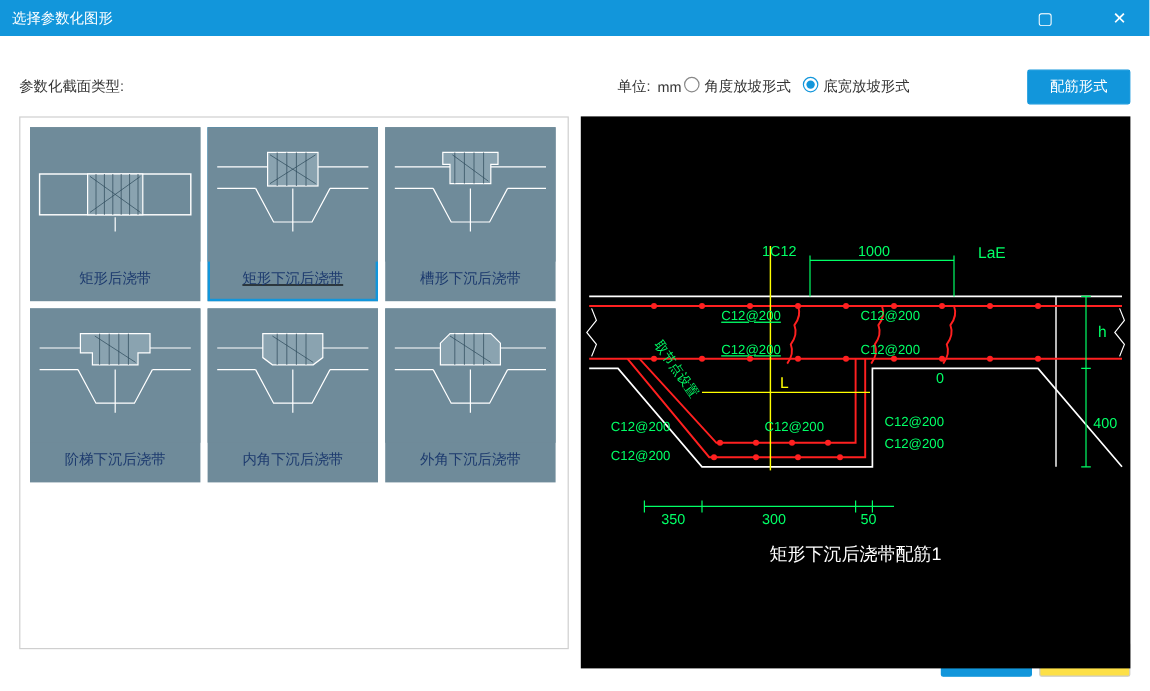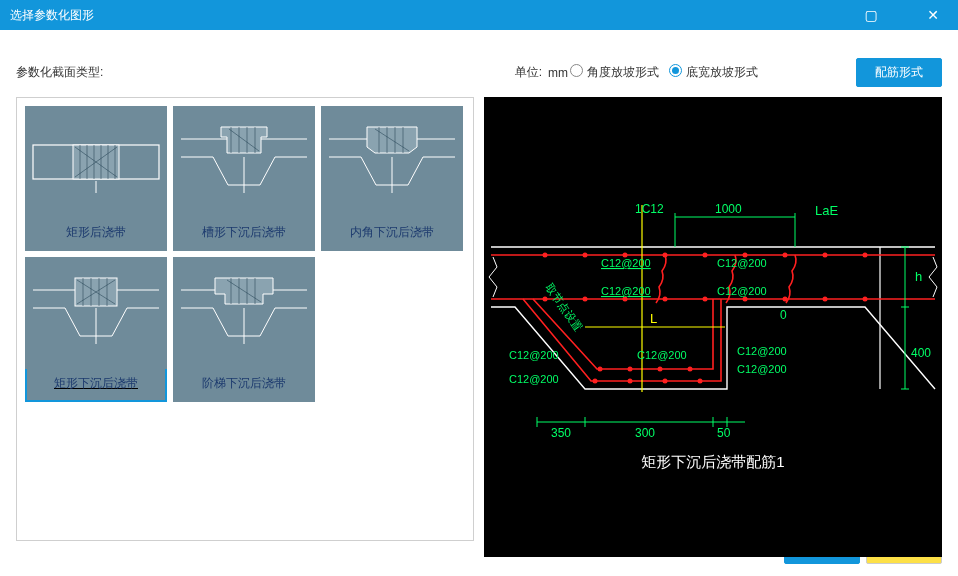--- a/index.html
+++ b/index.html
@@ -12,21 +12,21 @@
 .header-label { flex: 0 0 auto; }
 .header-spacer { flex: 1; }
 .unit-group { display: flex; align-items: center; gap: 6px; margin-right: 2px; }
 .radio-group { display: flex; align-items: flex-start; gap: 4px; margin-right: 10px; }
 .radio-outer { width: 13px; height: 13px; border: 1px solid #888; border-radius: 50%; display: flex; align-items: center; justify-content: center; background: #fff; }
 .radio-outer.checked { border-color: #1296db; }
 .radio-inner { width: 7px; height: 7px; border-radius: 50%; background: #1296db; }
 .btn { padding: 5px 18px; border: 1px solid #ccc; background: #fde047; font-size: 12px; cursor: pointer; border-radius: 2px; }
 .btn-primary { background: #1296db; color: #fff; border-color: #1296db; margin-left: 48px; }
 .main-row { display: flex; gap: 10px; flex: 1; min-height: 0; }
-.gallery { width: 458px; height: 444px; border: 1px solid #cfcfcf; padding: 8px; display: flex; flex-wrap: wrap; gap: 6px; align-content: flex-start; overflow: hidden; flex-direction: column; }
+.gallery { width: 458px; height: 444px; border: 1px solid #cfcfcf; padding: 8px; display: flex; flex-wrap: wrap; gap: 6px; align-content: flex-start; overflow: hidden; }
 .card { width: 142px; height: 145px; background: #6f8b9a; display: flex; flex-direction: column; cursor: pointer; position: relative; }
 .card.selected { outline: 2px solid #1296db; outline-offset: -2px; text-decoration: underline; }
 .card-th { flex: 1; background: #6f8b9a; position: relative; overflow: hidden; }
 .card-label { text-align: center; color: #1c3a6e; font-size: 12px; padding: 6px 0 10px 0; font-family: SimSun, serif; }
 .preview { flex: 1; height: 460px; background: #000; position: relative; overflow: hidden; }
 .footer { display: flex; justify-content: flex-end; gap: 6px; padding: 12px 0; }
 .btn-ok { width: 76px; }
 .btn-cancel { width: 76px; }
 
 .th-svg { position:absolute; inset:0; width:100%; height:100%; }
@@ -130,20 +130,34 @@
             <line x1="102" y1="50" x2="134" y2="50" stroke="#fff"></line>
             <path d="M40 50 L55 78 L87 78 L102 50" fill="none" stroke="#fff"></path>
             <path d="M46 20 L46 40 L54 46 L88 46 L96 40 L96 20 Z" fill="#8aa3b0" stroke="#fff"></path>
             <path d="M54 22 L88 44 M58 20 L58 46 M66 20 L66 46 M74 20 L74 46 M82 20 L82 46" stroke="#2c4a5a" stroke-width="0.6"></path>
             <line x1="71" y1="50" x2="71" y2="86" stroke="#fff"></line>
           </svg>
         </div>
         <div class="card-label">内角下沉后浇带</div>
       </div>
 
+      <div class="card">
+        <div class="card-th">
+          <svg class="th-svg" viewBox="0 0 142 110">
+            <line x1="8" y1="32" x2="134" y2="32" stroke="#fff"></line>
+            <line x1="8" y1="50" x2="40" y2="50" stroke="#fff"></line>
+            <line x1="102" y1="50" x2="134" y2="50" stroke="#fff"></line>
+            <path d="M40 50 L55 78 L87 78 L102 50" fill="none" stroke="#fff"></path>
+            <path d="M54 20 L46 28 L46 46 L96 46 L96 28 L88 20 Z" fill="#8aa3b0" stroke="#fff"></path>
+            <path d="M54 22 L88 44 M58 20 L58 46 M66 20 L66 46 M74 20 L74 46 M82 20 L82 46" stroke="#2c4a5a" stroke-width="0.6"></path>
+            <line x1="71" y1="50" x2="71" y2="86" stroke="#fff"></line>
+          </svg>
+        </div>
+        <div class="card-label">外角下沉后浇带</div>
+      </div>
     </div>
 
     <div class="preview">
       <svg width="100%" height="100%" viewBox="0 0 456 460">
 
         <path d="M 6 150 L 450 150 M 6 210 L 30 210 L 100 292 L 242 292 L 242 210 L 380 210 L 450 292" fill="none" stroke="#fff" stroke-width="1.4"></path>
 
         <line x1="395" y1="150" x2="395" y2="292" stroke="#fff" stroke-width="1.2"></line>
 
         <path d="M8 160 l4 10 l-8 10 l8 10 l-4 10" stroke="#fff" fill="none"></path>

